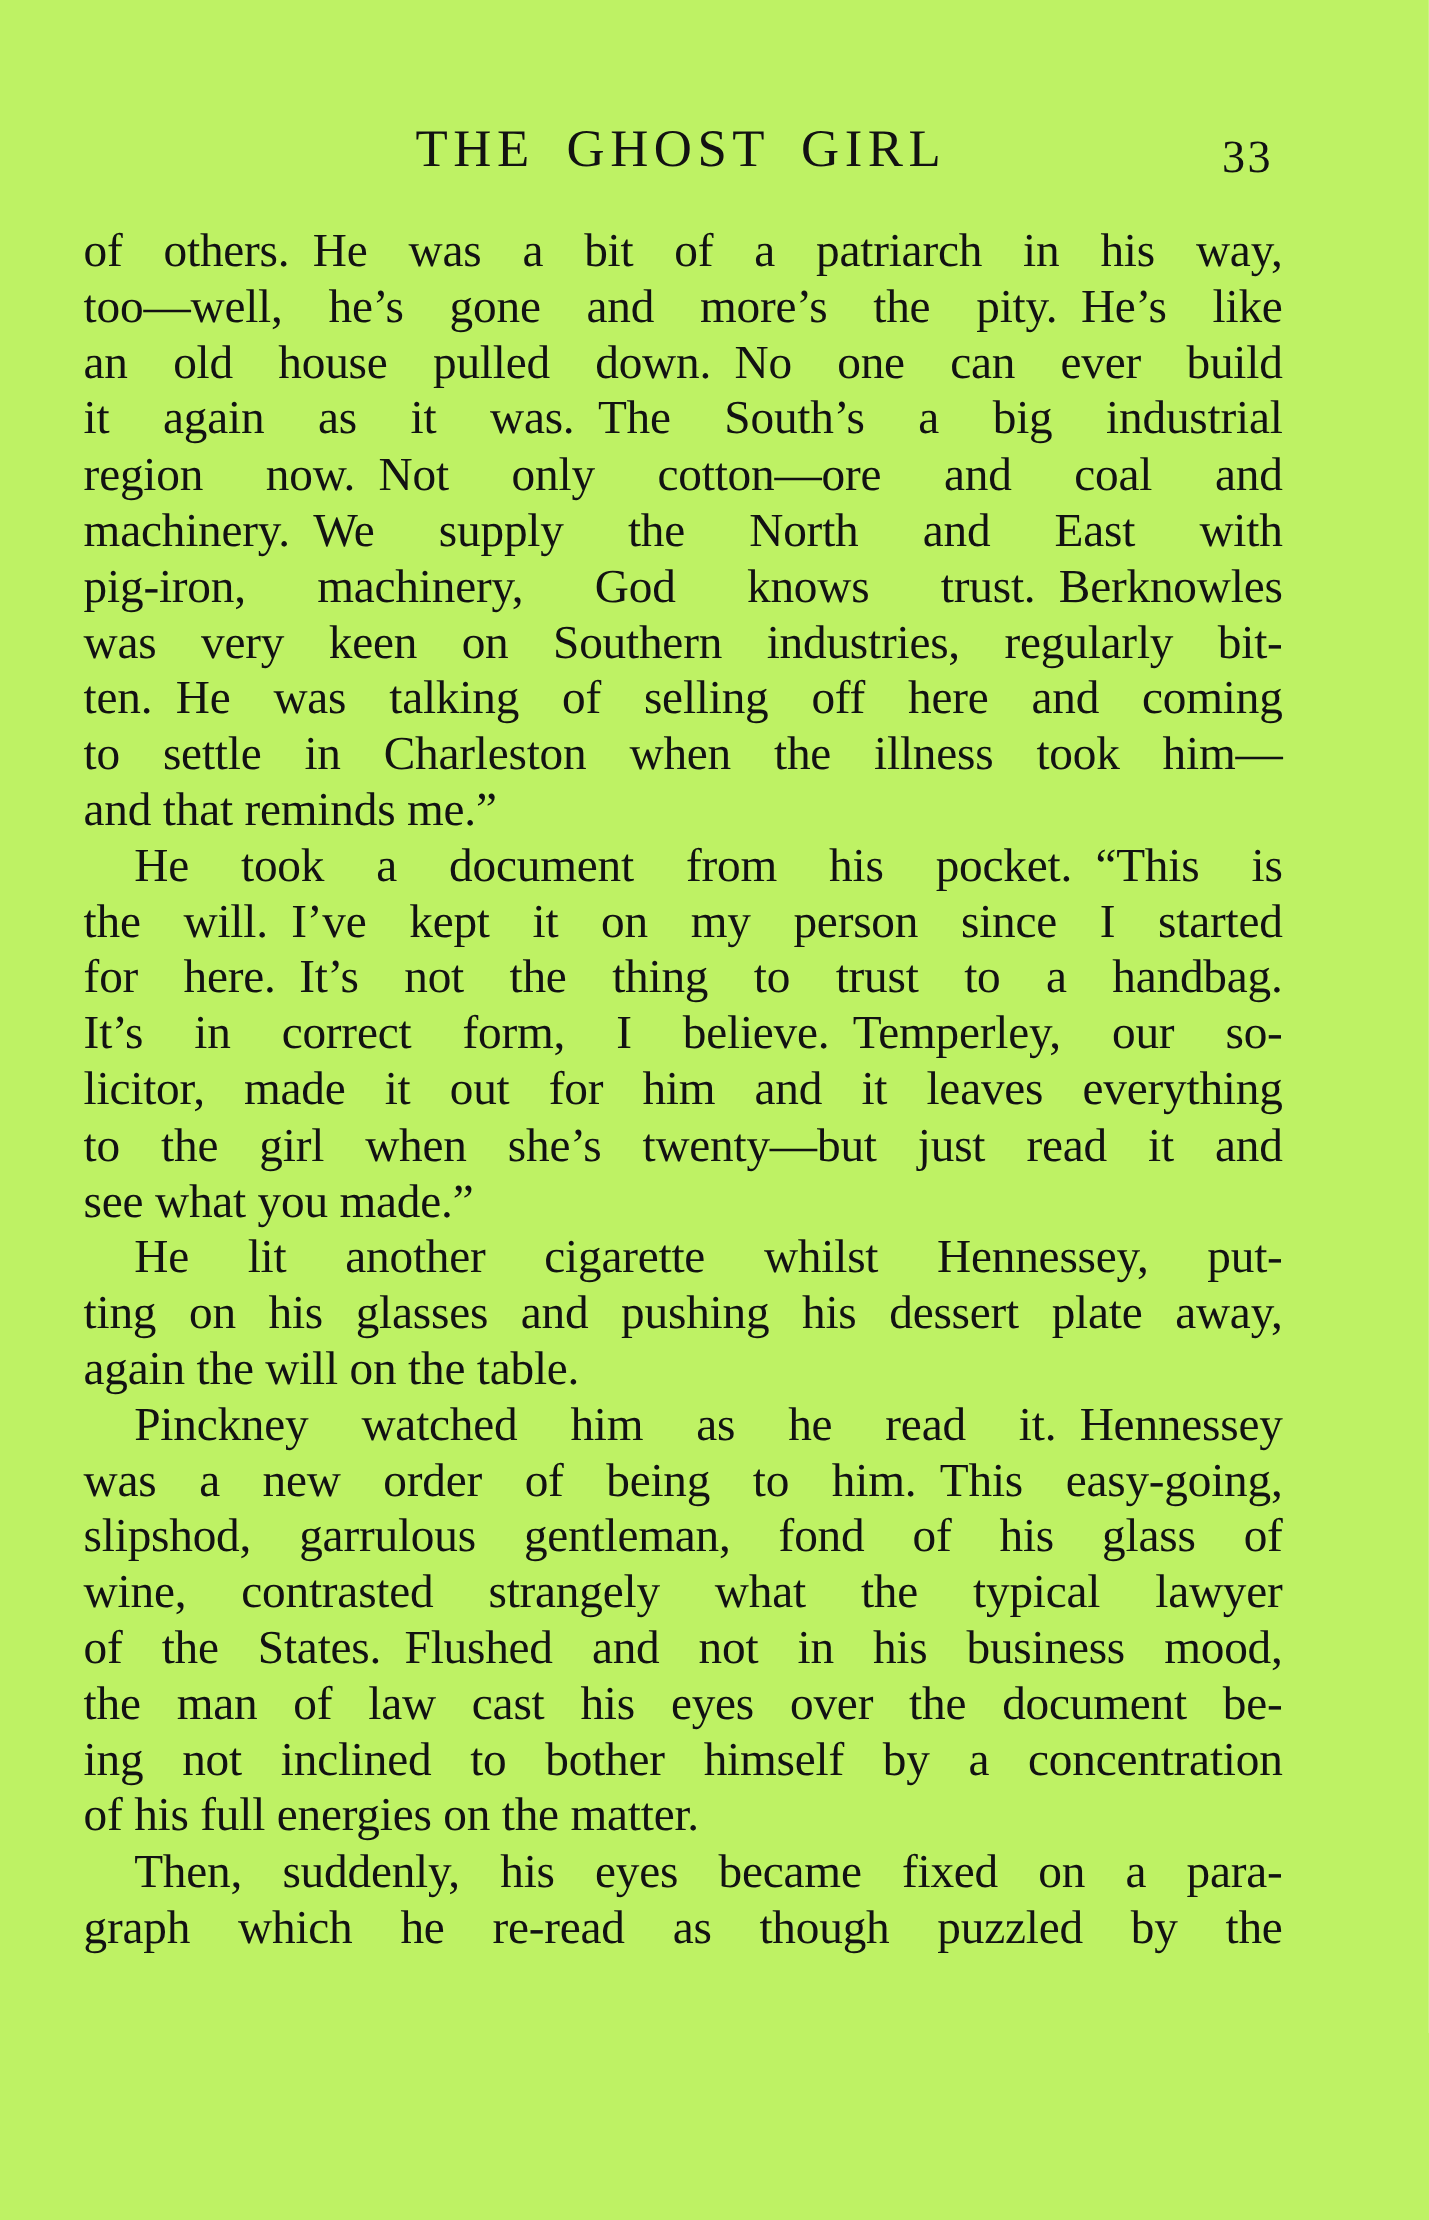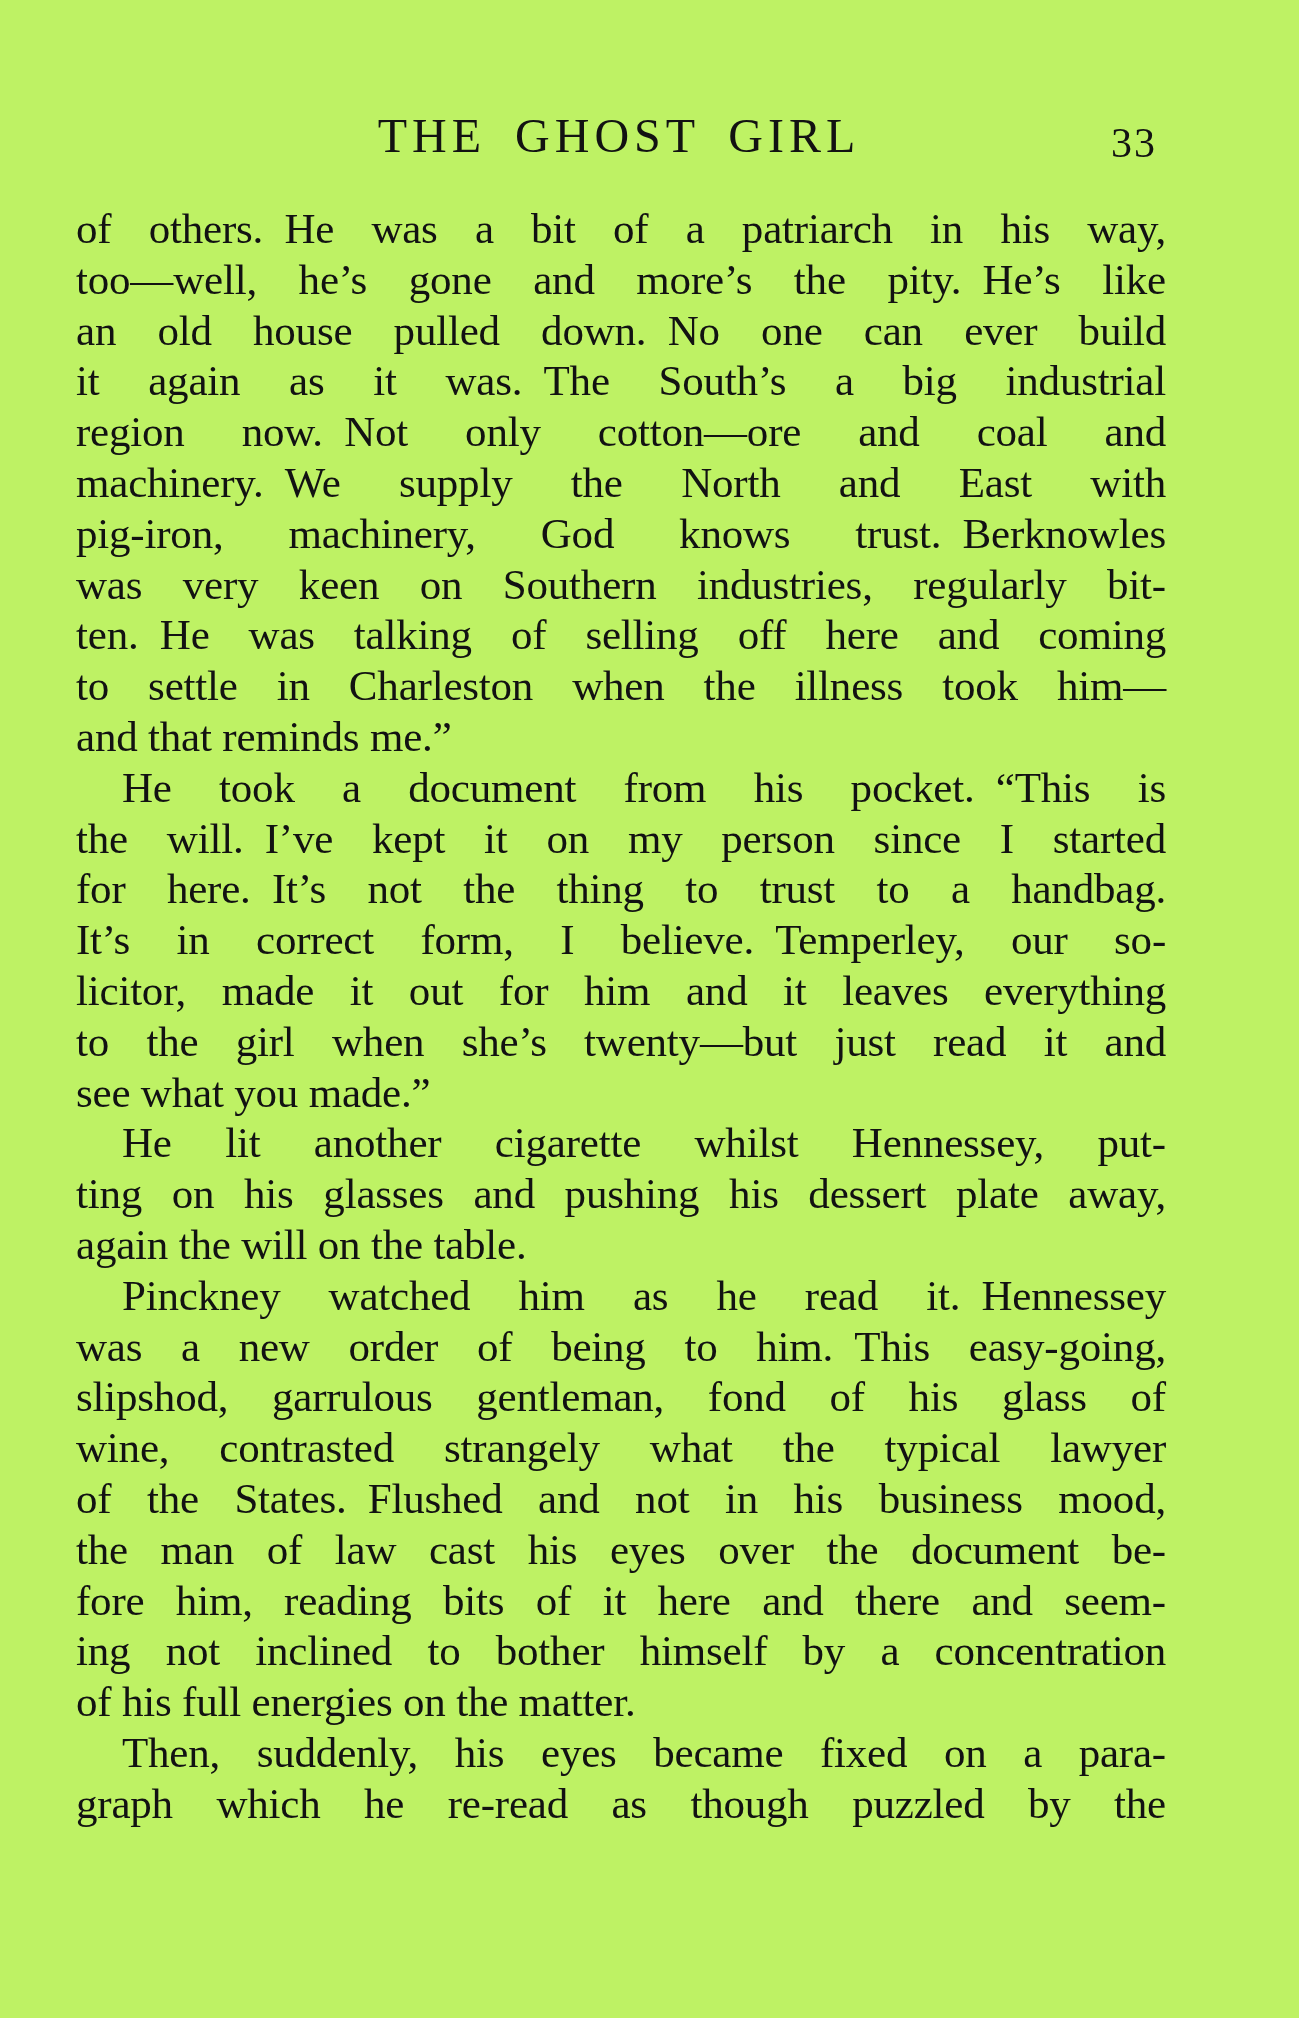--- a/index.html
+++ b/index.html
@@ -103,21 +103,20 @@
         <div class="line">ting on his glasses and pushing his dessert plate away,</div>
         <div class="line no-justify">again the will on the table.</div>
       </div>
       <div class="para">
         <div class="line indent">Pinckney watched him as he read it. Hennessey</div>
         <div class="line">was a new order of being to him. This easy-going,</div>
         <div class="line">slipshod, garrulous gentleman, fond of his glass of</div>
         <div class="line">wine, contrasted strangely what the typical lawyer</div>
         <div class="line">of the States. Flushed and not in his business mood,</div>
         <div class="line">the man of law cast his eyes over the document be-</div>
-        <div class="line">fore him, reading bits of it here and there and seem-</div>
         <div class="line">ing not inclined to bother himself by a concentration</div>
         <div class="line no-justify">of his full energies on the matter.</div>
       </div>
       <div class="para">
         <div class="line indent">Then, suddenly, his eyes became fixed on a para-</div>
         <div class="line">graph which he re-read as though puzzled by the</div>
       </div>
     </main>
 </div>
 

